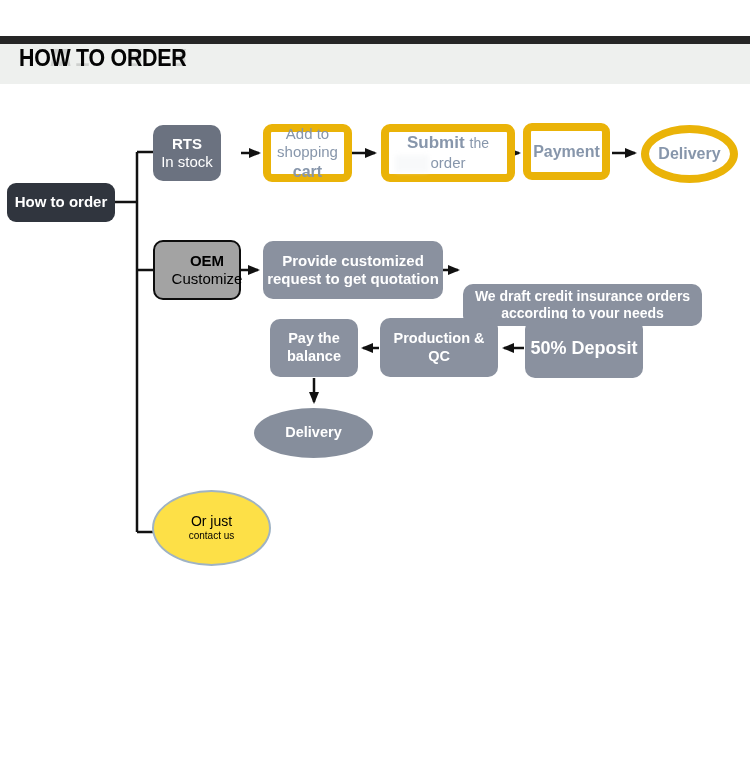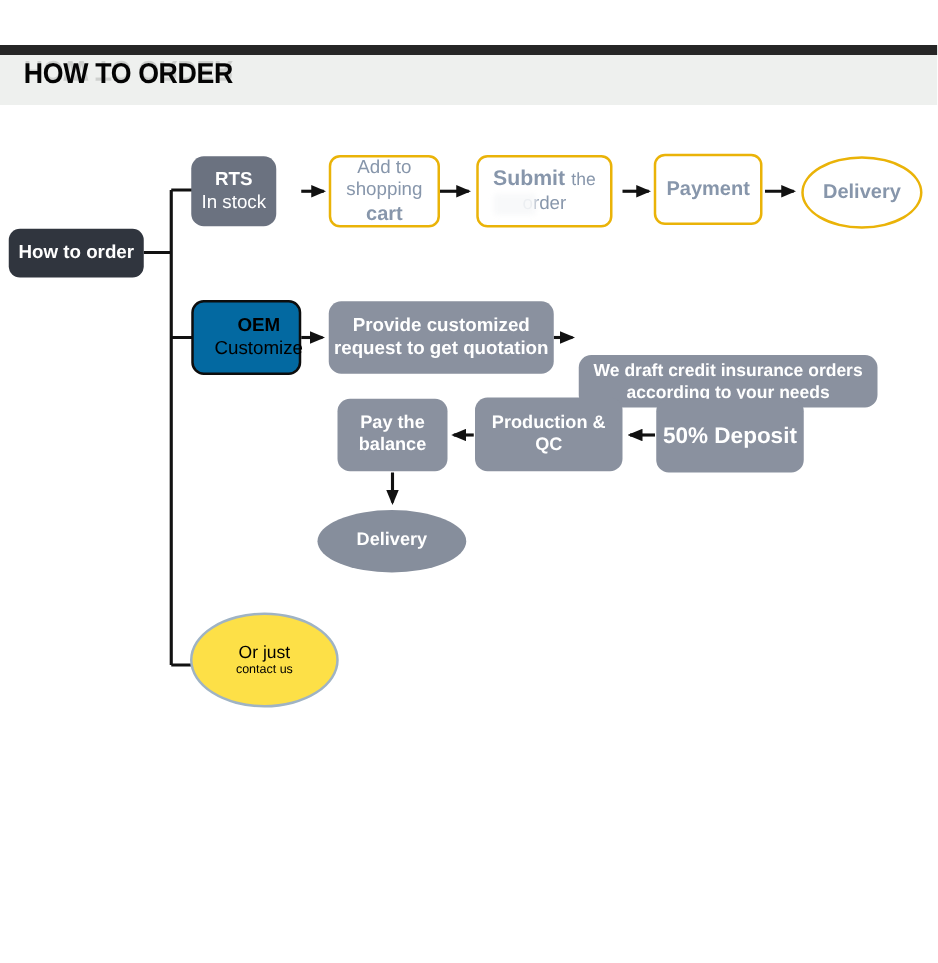--- a/index.html
+++ b/index.html
@@ -20,31 +20,31 @@
   }
   
   .node {
     position:absolute; box-sizing:border-box;
     display:flex; flex-direction:column; align-items:center; justify-content:center;
     text-align:center; line-height:1.22;
   }
   .dark   { background:#30353e; color:#fff; border-radius:9px; }
   .slate  { background:#6b7280; color:#fff; border-radius:10px; }
   .gray   { background:#8a919f; color:#fff; border-radius:10px; font-weight:700; }
-  .outline{ background:#fff; border:2px solid #eab308; color:#8796ab; border-radius:9px; }
-  .outline-black { background:#0369a1; border:2.5px solid #0d0d0d; color:#000; border-radius:10px;padding-left:20px; }
+  .outline{ background:#fff; border:8px solid #eab308; color:#8796ab; border-radius:9px; }
+  .outline-black { background:#a3a3a3; border:2.5px solid #0d0d0d; color:#000; border-radius:10px;padding-left:20px; }
   .ellipse { border-radius:50%; }
 
   .n-root { left:7px; top:183px; width:108px; height:39px; font-size:15px; font-weight:700; }
   .n-rts  { left:153px; top:125px; width:68px; height:56px; }
   .n-rts .t1 { font-weight:700; font-size:15px; }
   .n-rts .t2 { font-size:15px; }
   .n-add  { left:263px; top:124px; width:89px; height:58px; font-size:15px; }
   .n-add .cart { font-weight:700; font-size:16px;text-align:center; }
-  .n-submit { left:381px; top:124px; width:109px; height:58px; font-size:15px; }
+  .n-submit { left:381px; top:124px; width:134px; height:58px; font-size:15px; }
   .n-submit .b { font-weight:700; font-size:17px; }
   .n-submit .r { font-size:14px; margin-left:5px; }
   .n-payment { left:523px; top:123px; width:87px; height:57px; font-size:16px; font-weight:700; }
   .n-delivery-top { left:641px; top:125px; width:97px; height:58px; font-size:16px; font-weight:700; }
   .n-oem { left:153px; top:240px; width:88px; height:60px; }
   .n-oem .t1 { font-weight:700; font-size:15px; }
   .n-oem .t2 { font-size:15px; }
   .n-provide { left:263px; top:241px; width:180px; height:58px; font-size:15px; }
   .n-draft { left:463px; top:240px; width:239px; height:42px; font-size:14px;margin-top:44px; }
   .n-deposit { left:525px; top:319px; width:118px; height:59px; font-size:18px; }

